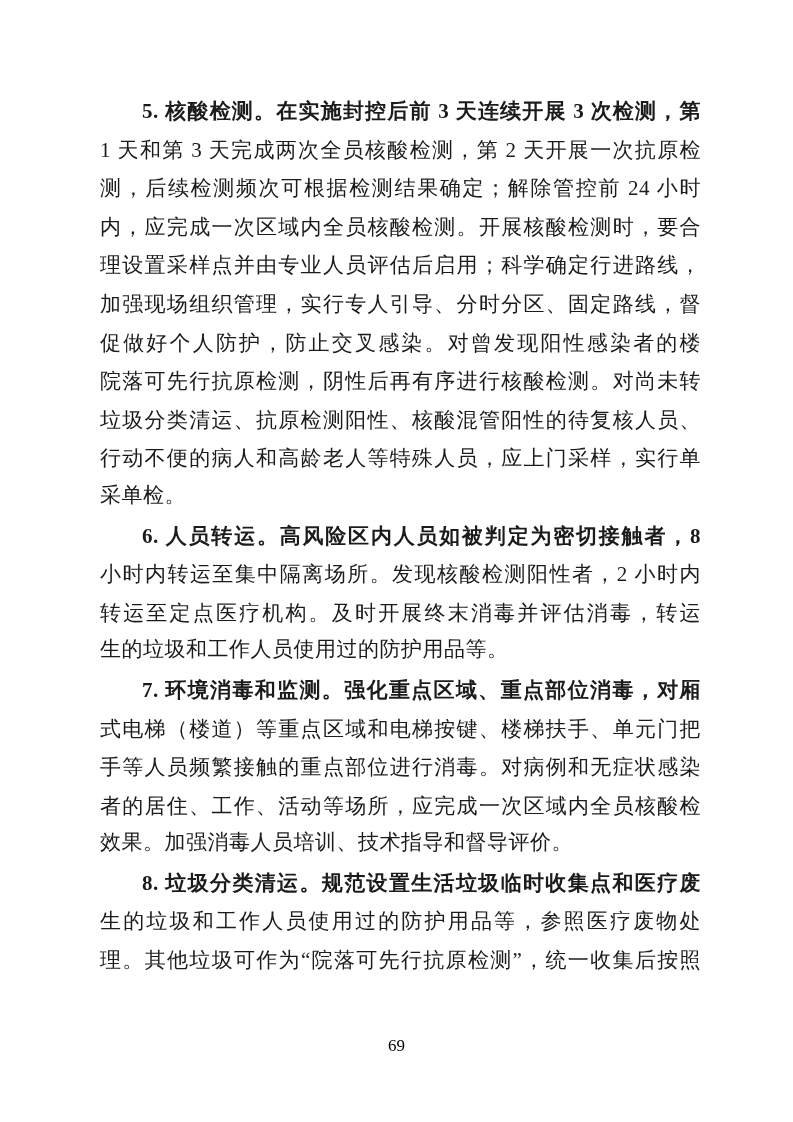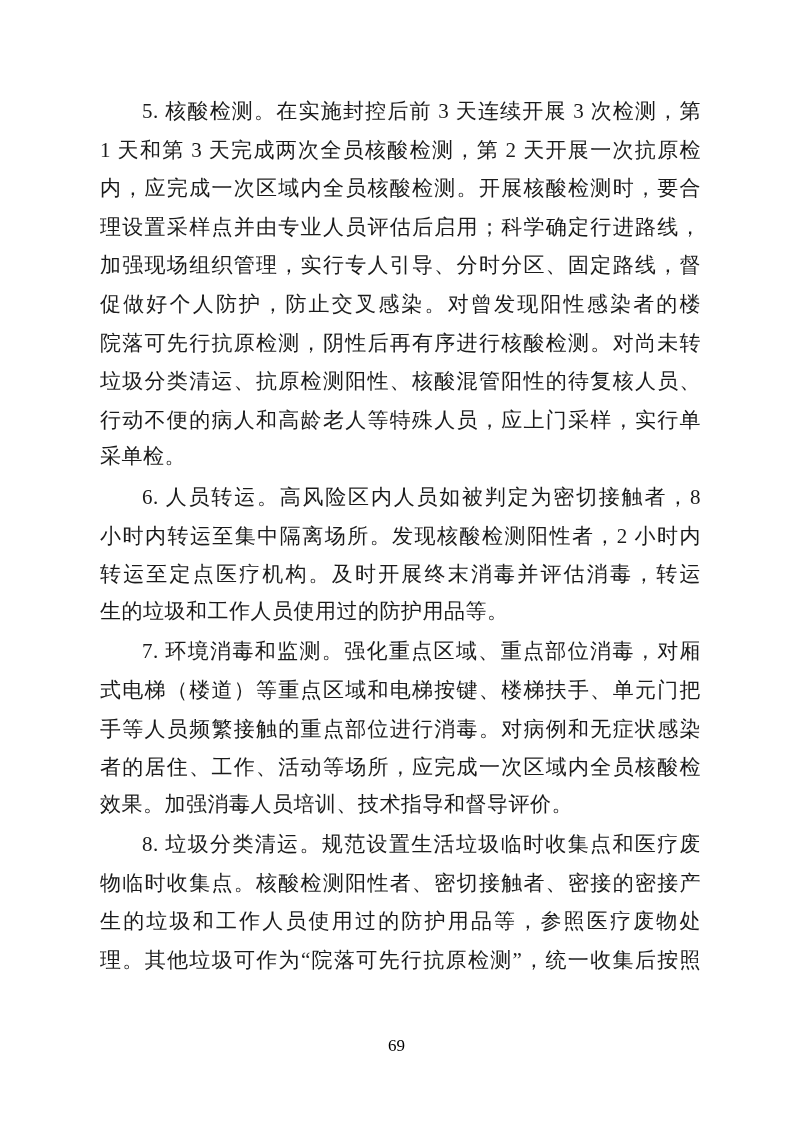--- a/index.html
+++ b/index.html
@@ -28,20 +28,21 @@
     height: 38.6px;
     text-align: justify;
     text-align-last: justify;
     text-justify: inter-character;
     letter-spacing: 0.5px;
     white-space: normal;
     overflow: hidden;
   }
   .line.indent {
     text-indent: 2em;
+    font-weight: bold;
   }
   .line.end {
     text-align-last: left;
     font-family: Liberation Mono, monospace;
   }
   .page-number {
     position: absolute;
     left: 0;
     right: 0;
     top: 1036px;
@@ -50,36 +51,36 @@
     color: #000000;
   }
 </style>
 </head>
 <body>
 
 <div class="page">
   <div class="text-block">
       <div class="line indent">5. 核酸检测。在实施封控后前 3 天连续开展 3 次检测，第</div>
       <div class="line">1 天和第 3 天完成两次全员核酸检测，第 2 天开展一次抗原检</div>
+      <div class="line">测，后续检测频次可根据检测结果确定；解除管控前 24 小时</div>
       <div class="line">内，应完成一次区域内全员核酸检测。开展核酸检测时，要合</div>
       <div class="line">理设置采样点并由专业人员评估后启用；科学确定行进路线，</div>
       <div class="line">加强现场组织管理，实行专人引导、分时分区、固定路线，督</div>
       <div class="line">促做好个人防护，防止交叉感染。对曾发现阳性感染者的楼宇、</div>
       <div class="line">院落可先行抗原检测，阴性后再有序进行核酸检测。对尚未转</div>
       <div class="line">垃圾分类清运、抗原检测阳性、核酸混管阳性的待复核人员、</div>
       <div class="line">行动不便的病人和高龄老人等特殊人员，应上门采样，实行单</div>
       <div class="line end">采单检。</div>
       <div class="line indent">6. 人员转运。高风险区内人员如被判定为密切接触者，8</div>
       <div class="line">小时内转运至集中隔离场所。发现核酸检测阳性者，2 小时内</div>
       <div class="line">转运至定点医疗机构。及时开展终末消毒并评估消毒，转运</div>
       <div class="line end">生的垃圾和工作人员使用过的防护用品等。</div>
       <div class="line indent">7. 环境消毒和监测。强化重点区域、重点部位消毒，对厢</div>
       <div class="line">式电梯（楼道）等重点区域和电梯按键、楼梯扶手、单元门把</div>
       <div class="line">手等人员频繁接触的重点部位进行消毒。对病例和无症状感染</div>
       <div class="line">者的居住、工作、活动等场所，应完成一次区域内全员核酸检测</div>
       <div class="line end">效果。加强消毒人员培训、技术指导和督导评价。</div>
       <div class="line indent">8. 垃圾分类清运。规范设置生活垃圾临时收集点和医疗废</div>
-      <div class="line">物临时收集点。核酸检测阳性者、密切接触者、密接的密接产</div>
       <div class="line">生的垃圾和工作人员使用过的防护用品等，参照医疗废物处</div>
       <div class="line">理。其他垃圾可作为“院落可先行抗原检测”，统一收集后按照</div>
     </div>
   <div class="page-number">69</div>
 </div>
 
 </body></html>

